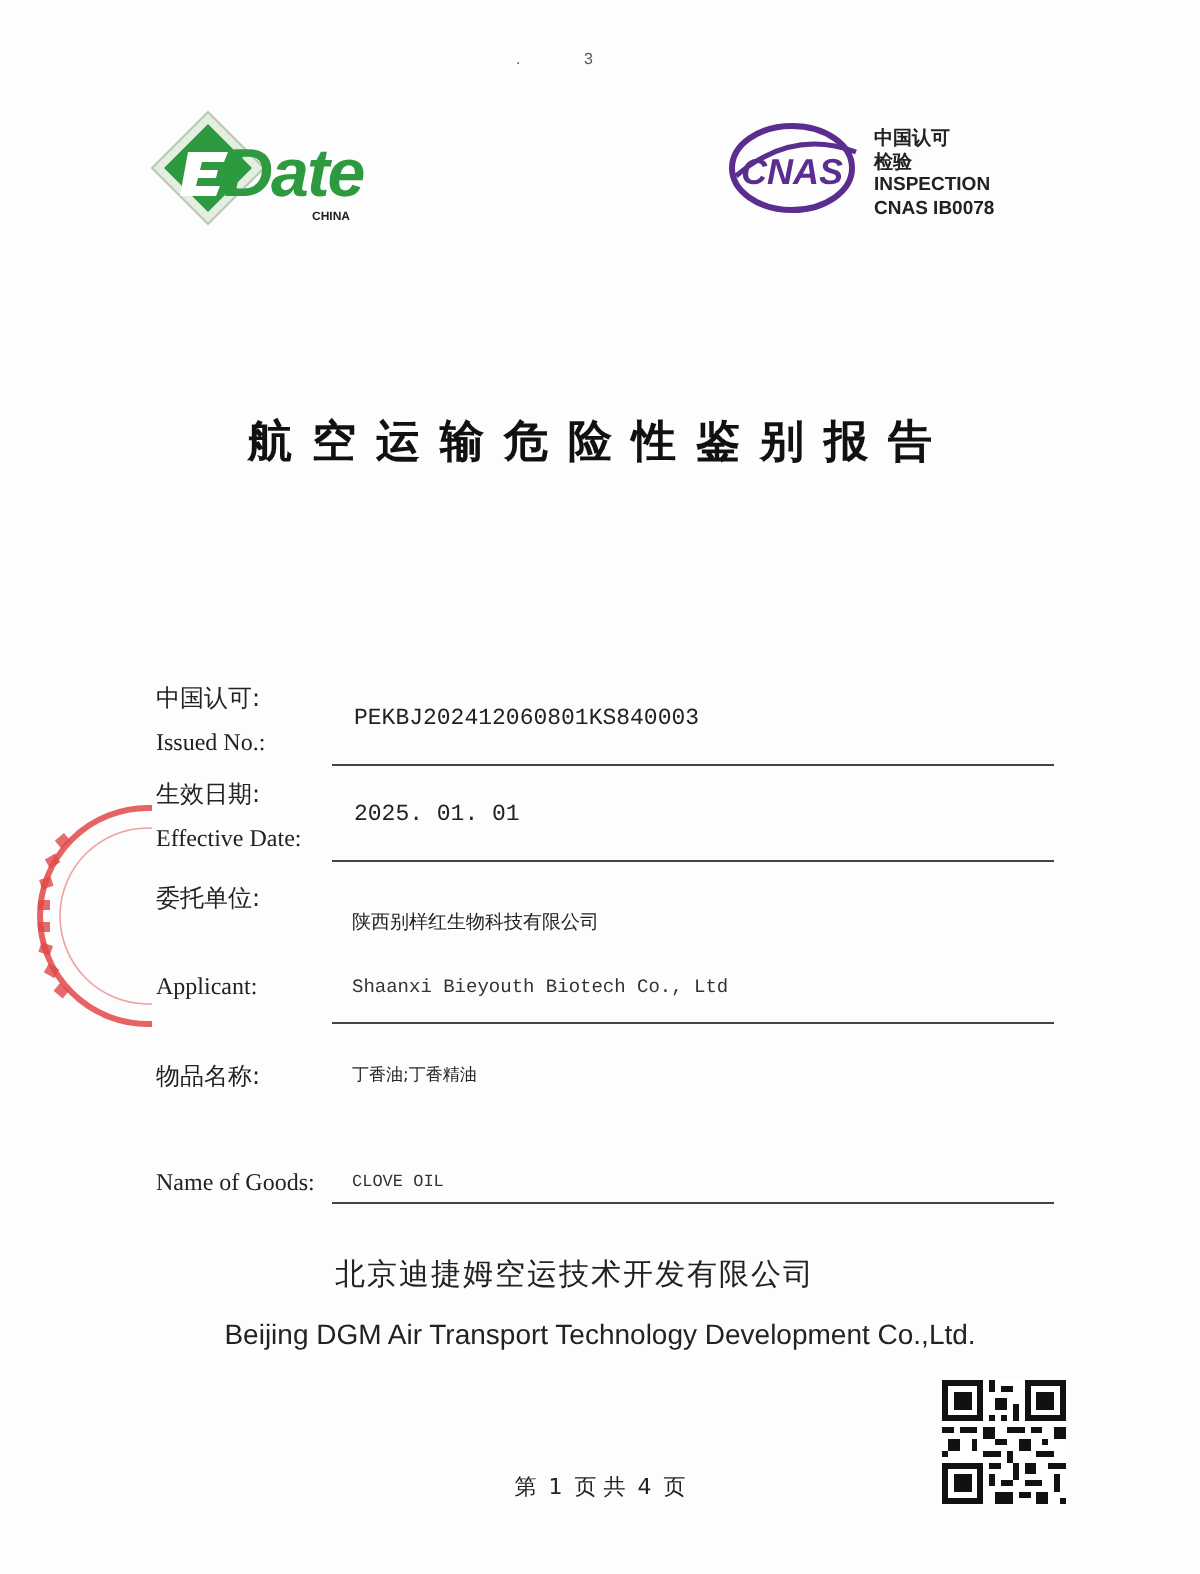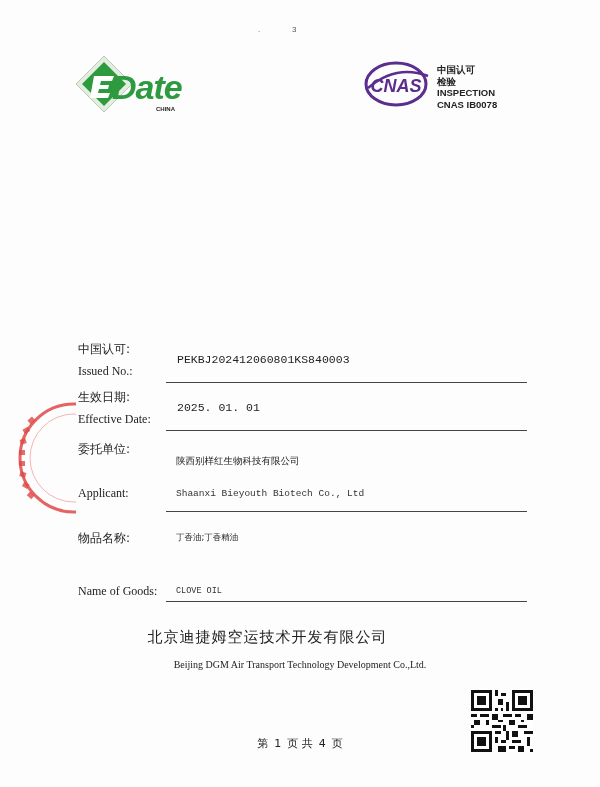--- a/index.html
+++ b/index.html
@@ -24,22 +24,22 @@
 
     .lbl-cn { position: absolute; left: 78px; font-family: "DejaVu Sans", sans-serif; font-size: 12px; color: #222; }
     .lbl-en { position: absolute; left: 78px; font-family: "Liberation Serif", serif; font-size: 12px; color: #222; }
     .val-mono { position: absolute; left: 177px; font-family: "Liberation Mono", "DejaVu Sans Mono", monospace; font-size: 11.5px; color: #222; }
     .val-cn { position: absolute; left: 176px; font-family: "DejaVu Sans", sans-serif; font-size: 9.5px; color: #222; }
     .val-small { position: absolute; left: 176px; font-family: "Liberation Mono", monospace; font-size: 8.5px; color: #333; }
     .rule { position: absolute; left: 166px; width: 361px; height: 1px; background: #444; }
 
     .stamp { position: absolute; left: 10px; top: 402px; width: 66px; height: 112px; overflow: hidden; }
 
-    .company-cn { position: absolute; left: 0; width: 535px; top: 628px; text-align: center; font-family: "DejaVu Sans", sans-serif; font-size: 15px; letter-spacing: 1px; color: #222; }
-    .company-en { position: absolute; left: 0; width: 600px; top: 659px; text-align: center; font-family: Liberation Serif, serif; font-size: 10px; color: #222; }
+    .company-cn { position: absolute; left: 0; width: 535px; top: 628px; text-align: center; font-family: "DejaVu Sans", sans-serif; font-size: 15px; letter-spacing: 1px; color: #222; padding-left: 20px; }
+    .company-en { position: absolute; left: 0; width: 600px; top: 659px; text-align: center; font-family: Liberation Sans, sans-serif; font-size: 14px; color: #222; }
 
     .qr { position: absolute; left: 471px; top: 690px; width: 62px; height: 62px; }
     .footer { position: absolute; left: 0; width: 600px; top: 736px; text-align: center; font-family: "DejaVu Sans", sans-serif; font-size: 11px; color: #222; }
     .footer span { margin: 0 3px; }
   </style>
 </head>
 <body>
 
 <div class="page">
 
@@ -63,20 +63,21 @@
       <text x="34" y="34" text-anchor="middle" font-family="Liberation Sans, sans-serif" font-weight="bold" font-style="italic" font-size="18" fill="#5b2d8e">CNAS</text>
     </svg>
   </div>
   <div class="cnas-info">
     <div>中国认可</div>
     <div>检验</div>
     <div>INSPECTION</div>
     <div>CNAS IB0078</div>
   </div>
 
+  <div class="title-cn">航空运输危险性鉴别报告</div>
 
   <span class="lbl-cn" style="top:341px">中国认可:</span>
   <span class="lbl-en" style="top:364px">Issued No.:</span>
   <span class="val-mono" style="top:353px">PEKBJ202412060801KS840003</span>
   <div class="rule" style="top:382px"></div>
 
   <span class="lbl-cn" style="top:389px">生效日期:</span>
   <span class="lbl-en" style="top:412px">Effective Date:</span>
   <span class="val-mono" style="top:401px">2025. 01. 01</span>
   <div class="rule" style="top:430px"></div>

